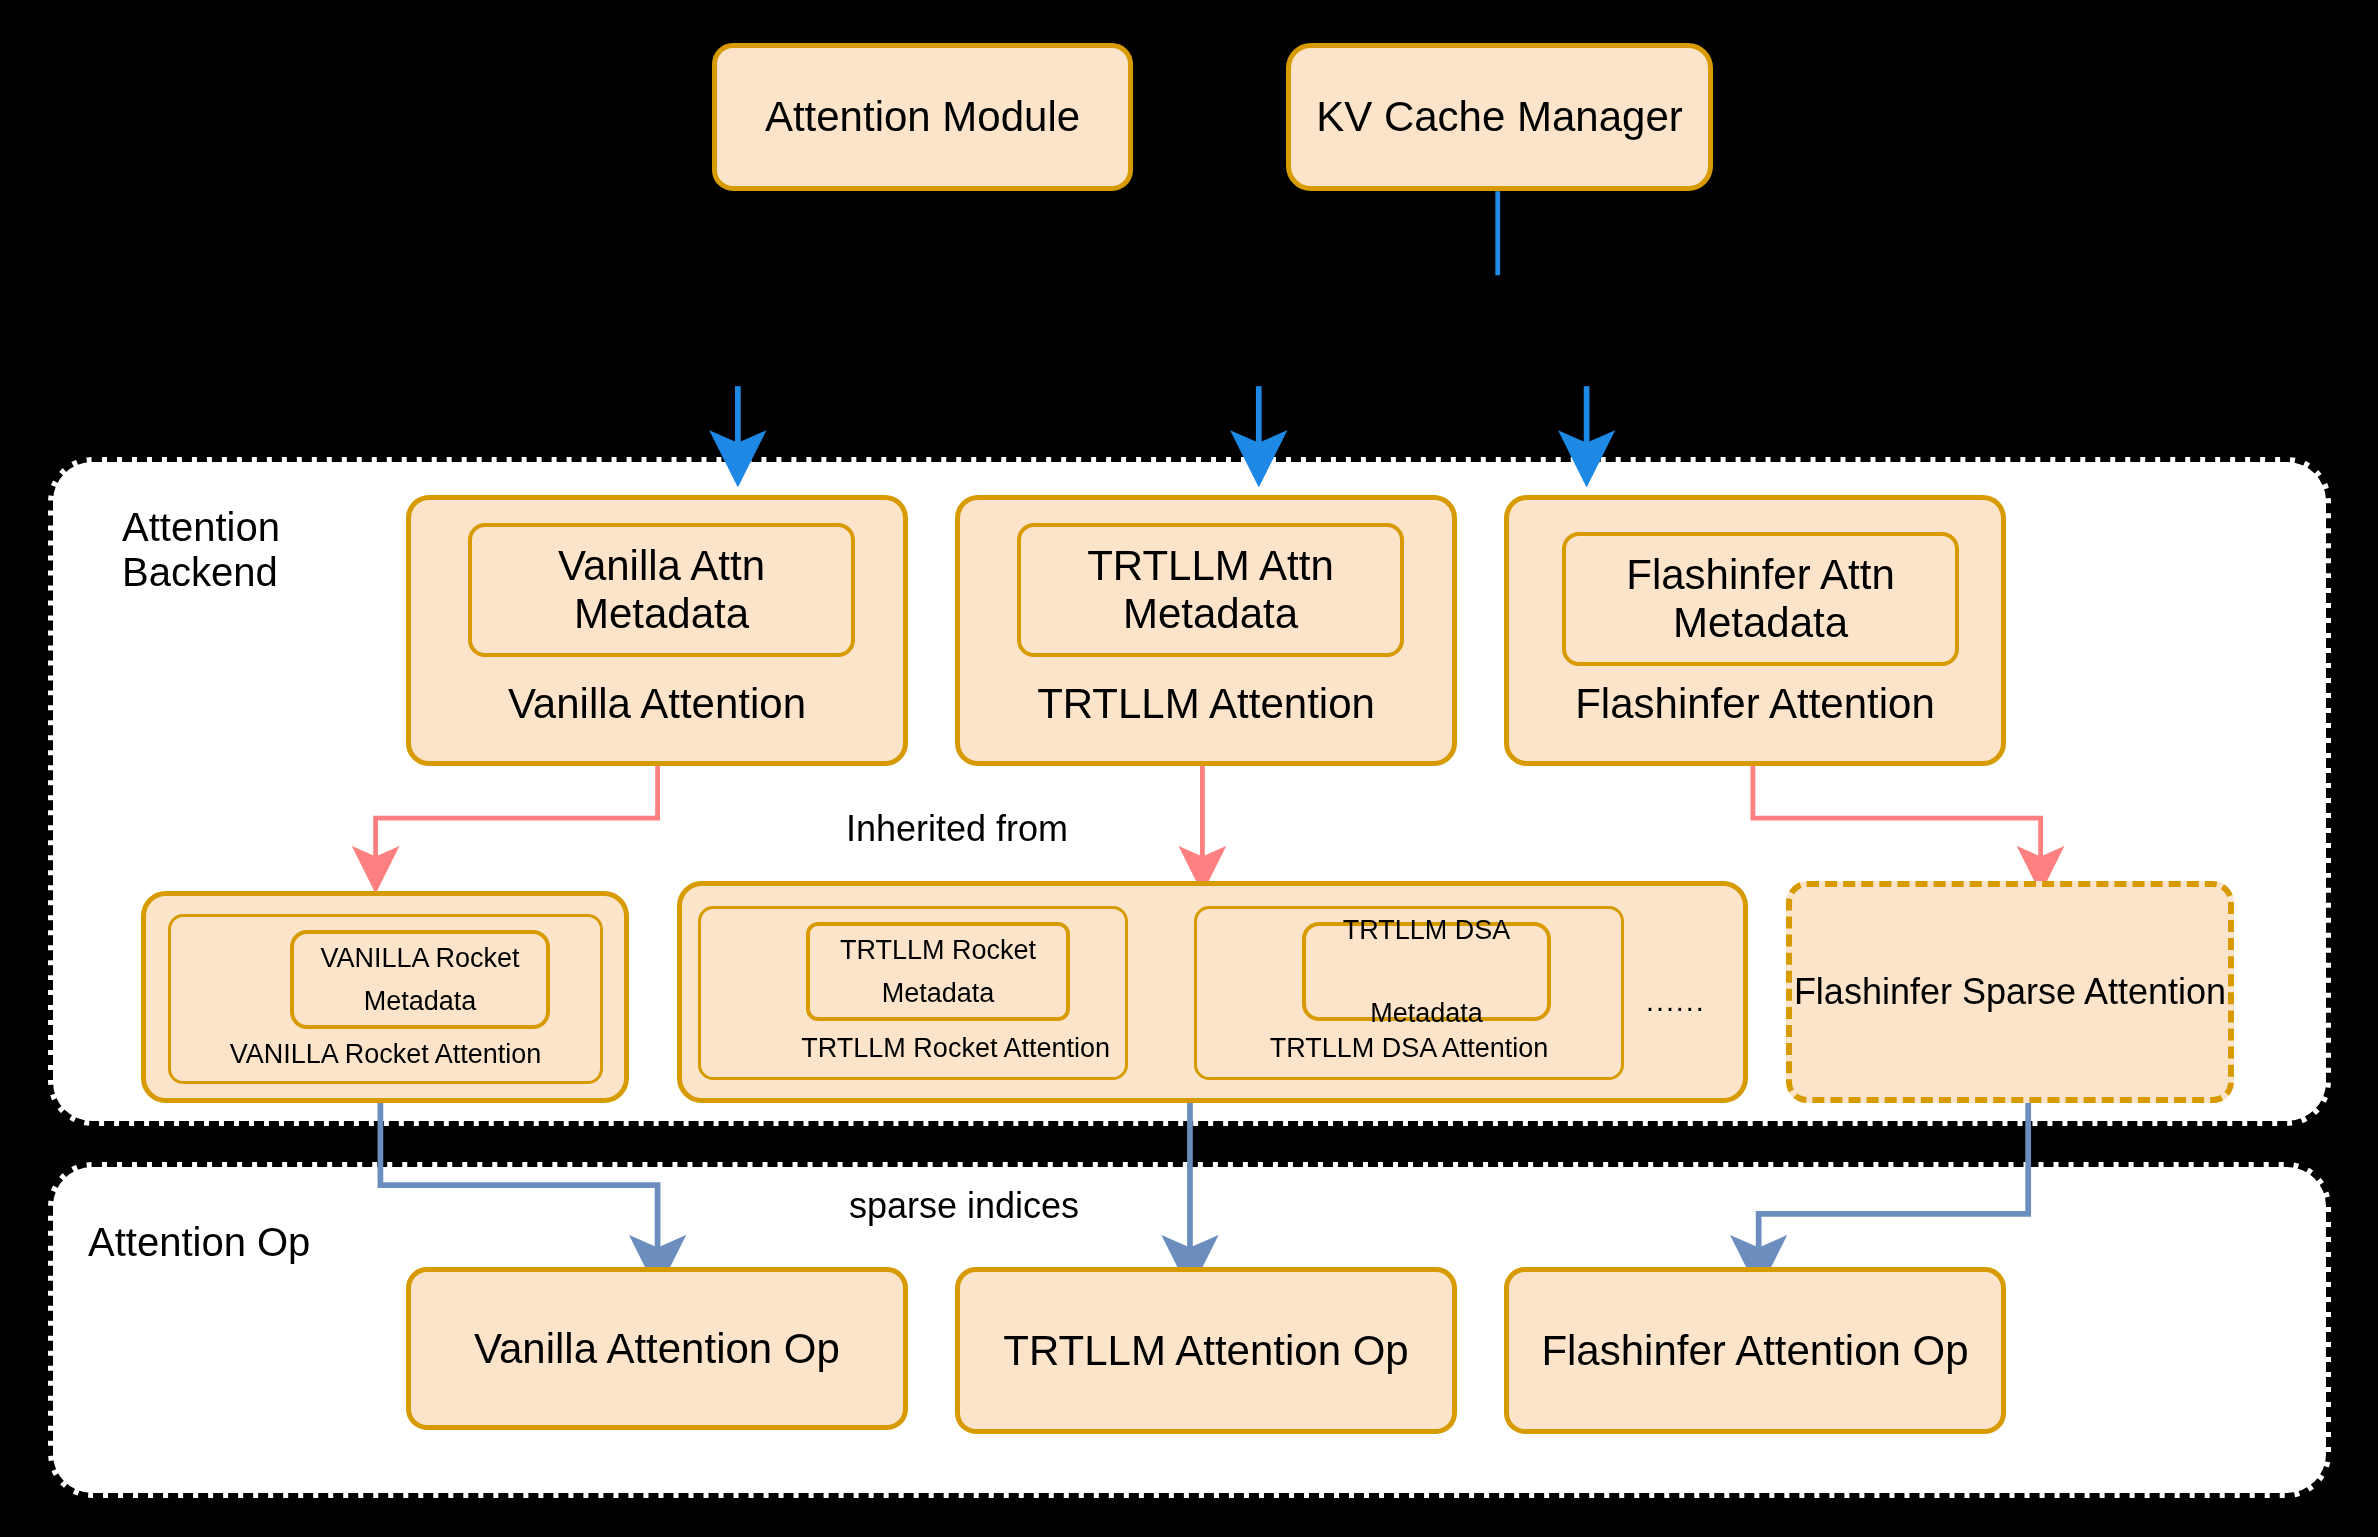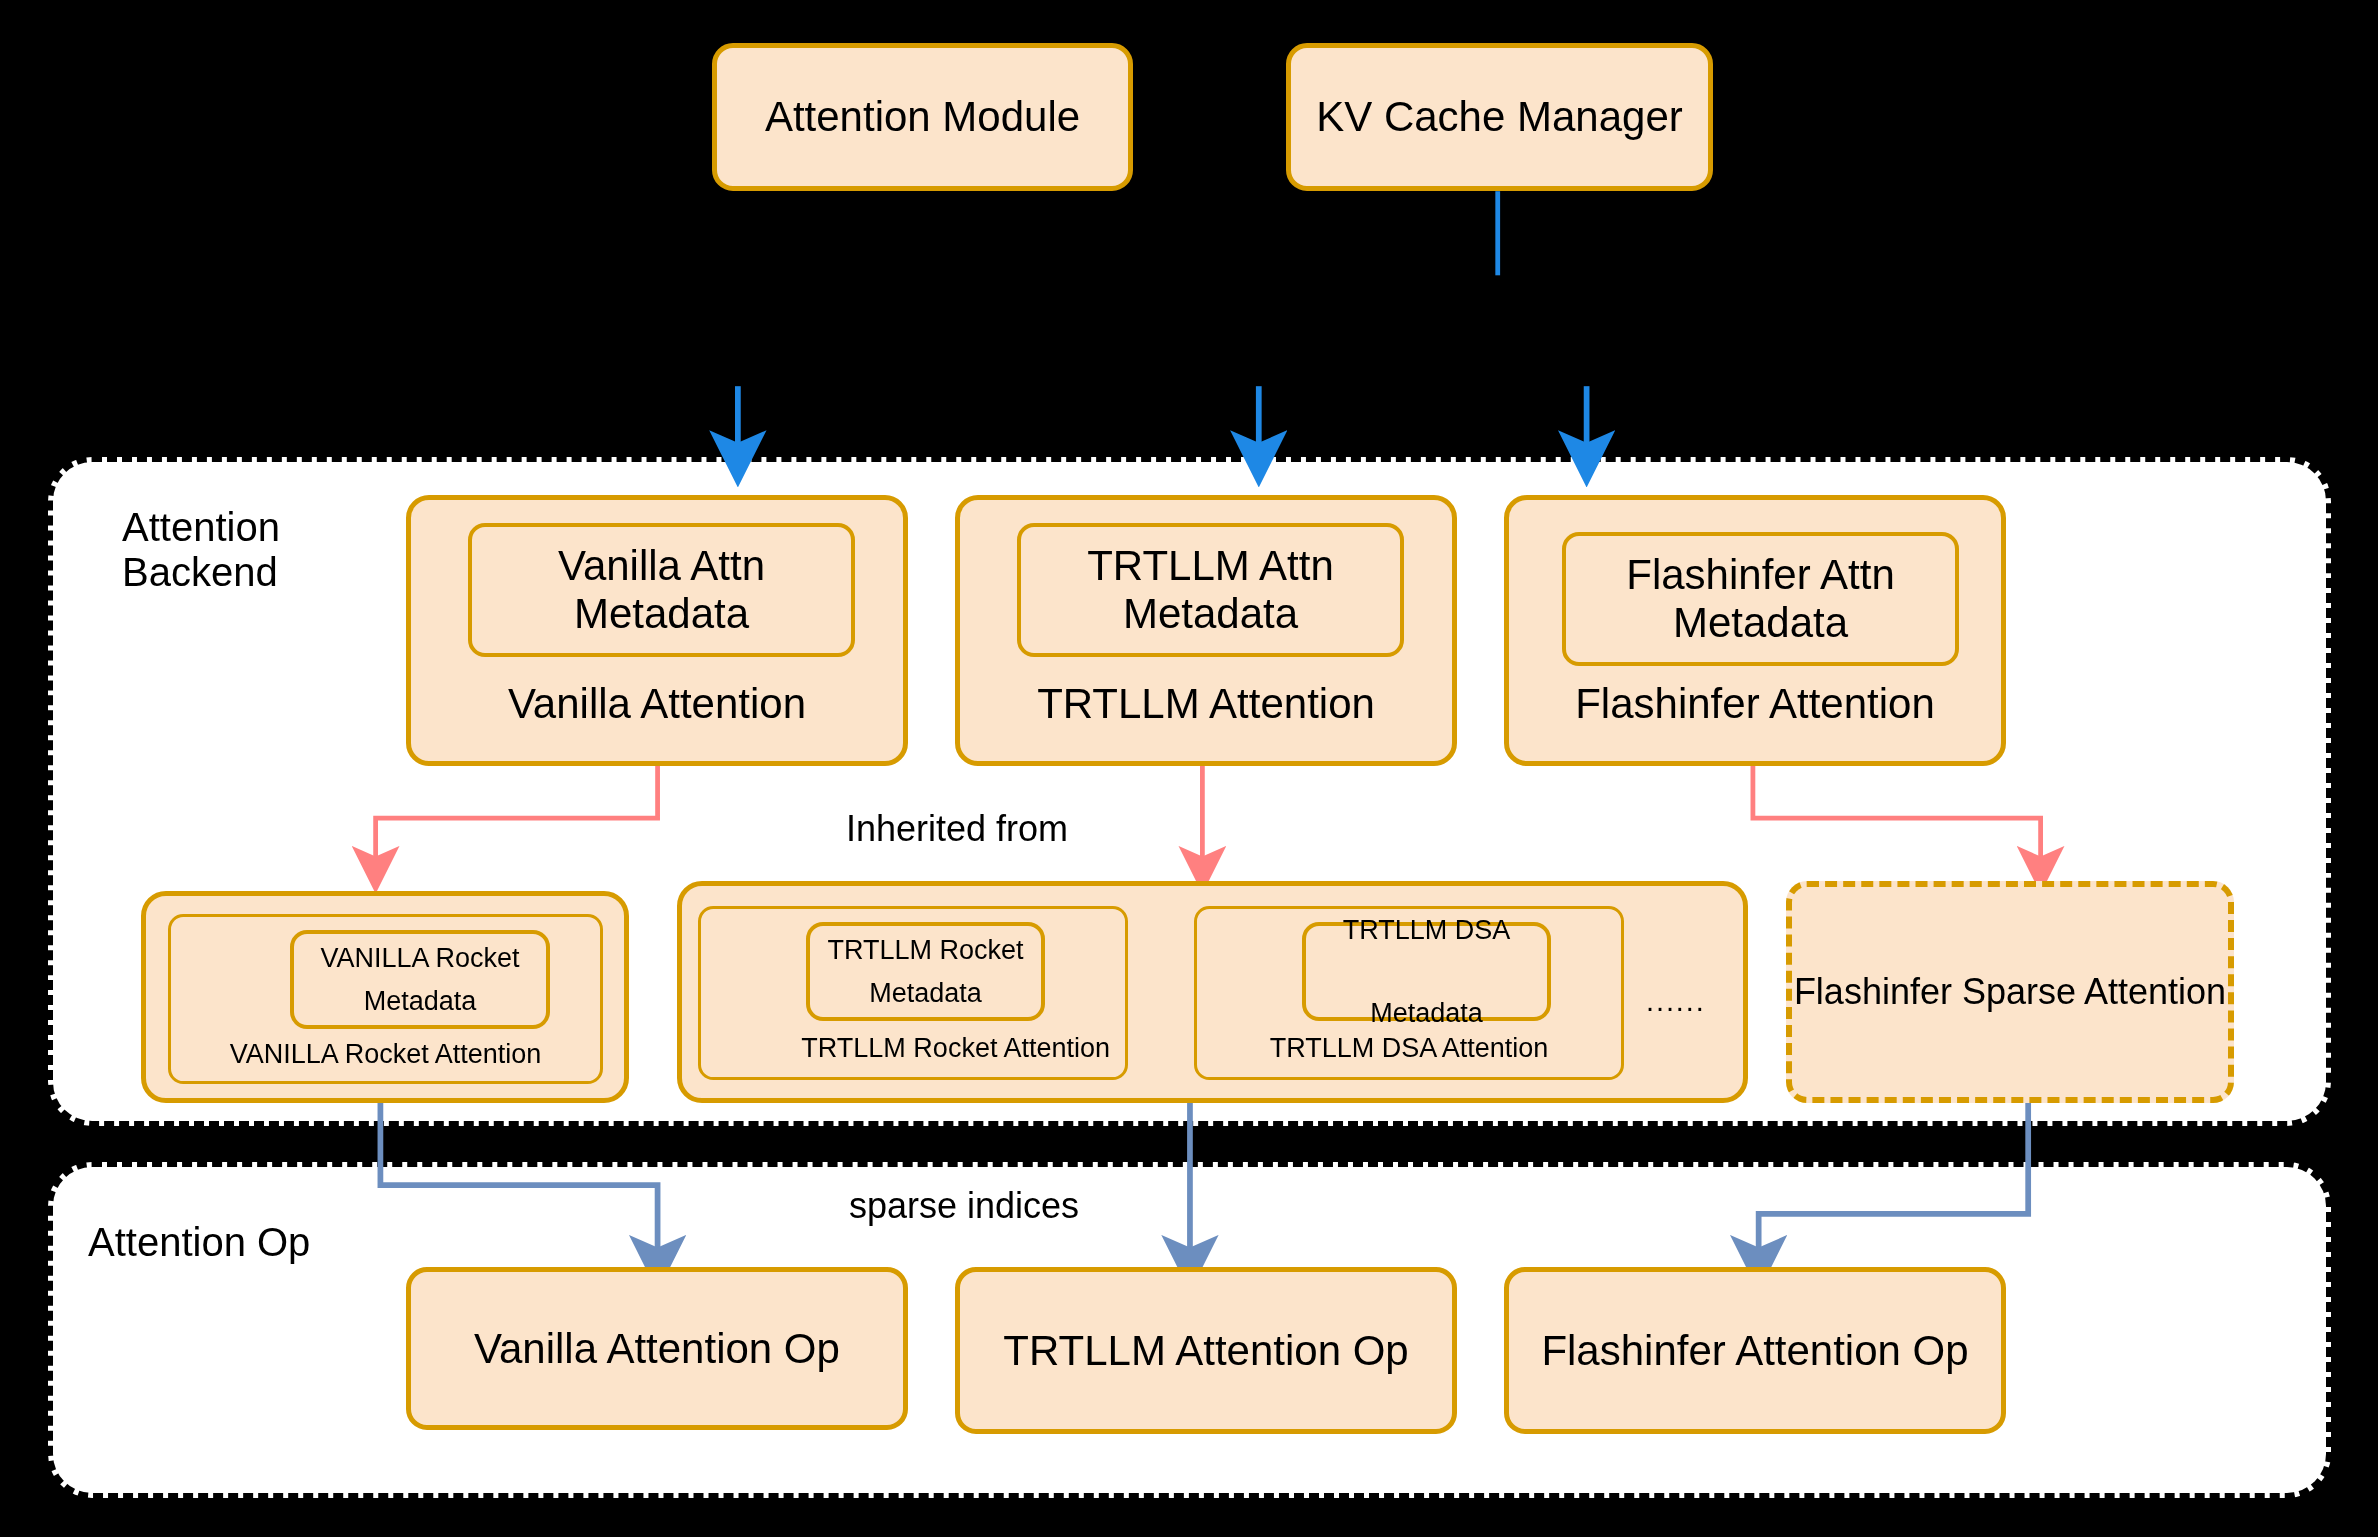--- a/index.html
+++ b/index.html
@@ -162,21 +162,21 @@
 
     <path d="M1245,1152 L1245,1322" stroke="#6C8EBF" stroke-width="6" fill="none" marker-end="url(#arrowSteel)"></path>
 
     <path d="M2122,1152 L2122,1270 L1840,1270 L1840,1322" stroke="#6C8EBF" stroke-width="6" fill="none" marker-end="url(#arrowSteel)"></path>
   </svg>
 
   <div class="node" style="left:712px; top:43px; width:421px; height:148px;">
     <span class="t-top">Attention Module</span>
   </div>
 
-  <div class="node" style="left:1286px; top:43px; width:427px; height:148px;">
+  <div class="node" style="left:1286px; top:43px; width:427px; height:148px;border-radius:25px;">
     <span class="t-top">KV Cache Manager</span>
   </div>
 
 
   <div class="stack" style="left:406px; top:495px; width:502px; height:271px;">
     <div class="meta-inner" style="left:57px; top:23px; width:387px; height:134px;">
       <span class="t-top label-line">Vanilla Attn</span>
       <span class="t-top label-line">Metadata</span>
     </div>
     <span class="t-top" style="position:absolute; left:0; right:0; top:180px; text-align:center;">Vanilla Attention</span>
@@ -207,21 +207,21 @@
     <div class="meta-inner" style="left:119px; top:13.4px; width:260px; height:99px;">
       <span class="t-small label-line" style="margin-bottom:11.5px;">VANILLA Rocket</span>
       <span class="t-small label-line">Metadata</span>
     </div>
     <span class="t-small" style="position:absolute; left:0; right:0; top:122px; text-align:center;">VANILLA Rocket Attention</span>
   </div>
 
   <div class="group" style="left:677px; top:881px; width:1071px; height:222px;"></div>
 
   <div class="node thin" style="left:698px; top:906px; width:430px; height:174px; display:block;">
-    <div class="meta-inner" style="left:105px; top:13.4px; width:239px; height:99px;">
+    <div class="meta-inner" style="left:105px; top:13.4px; width:264px; height:99px;border-radius:12px;">
       <span class="t-small label-line" style="margin-bottom:11.5px;">TRTLLM Rocket</span>
       <span class="t-small label-line">Metadata</span>
     </div>
     <span class="t-small" style="position:absolute; left:0; right:15px; top:124px; text-align:right;">TRTLLM Rocket Attention</span>
   </div>
 
   <div class="node thin" style="left:1194px; top:906px; width:430px; height:174px; display:block;">
     <div class="meta-inner" style="left:105px; top:13.4px; width:249px; height:99px;gap:40px;">
       <span class="t-small label-line" style="margin-bottom:11.5px;">TRTLLM DSA</span>
       <span class="t-small label-line">Metadata</span>

